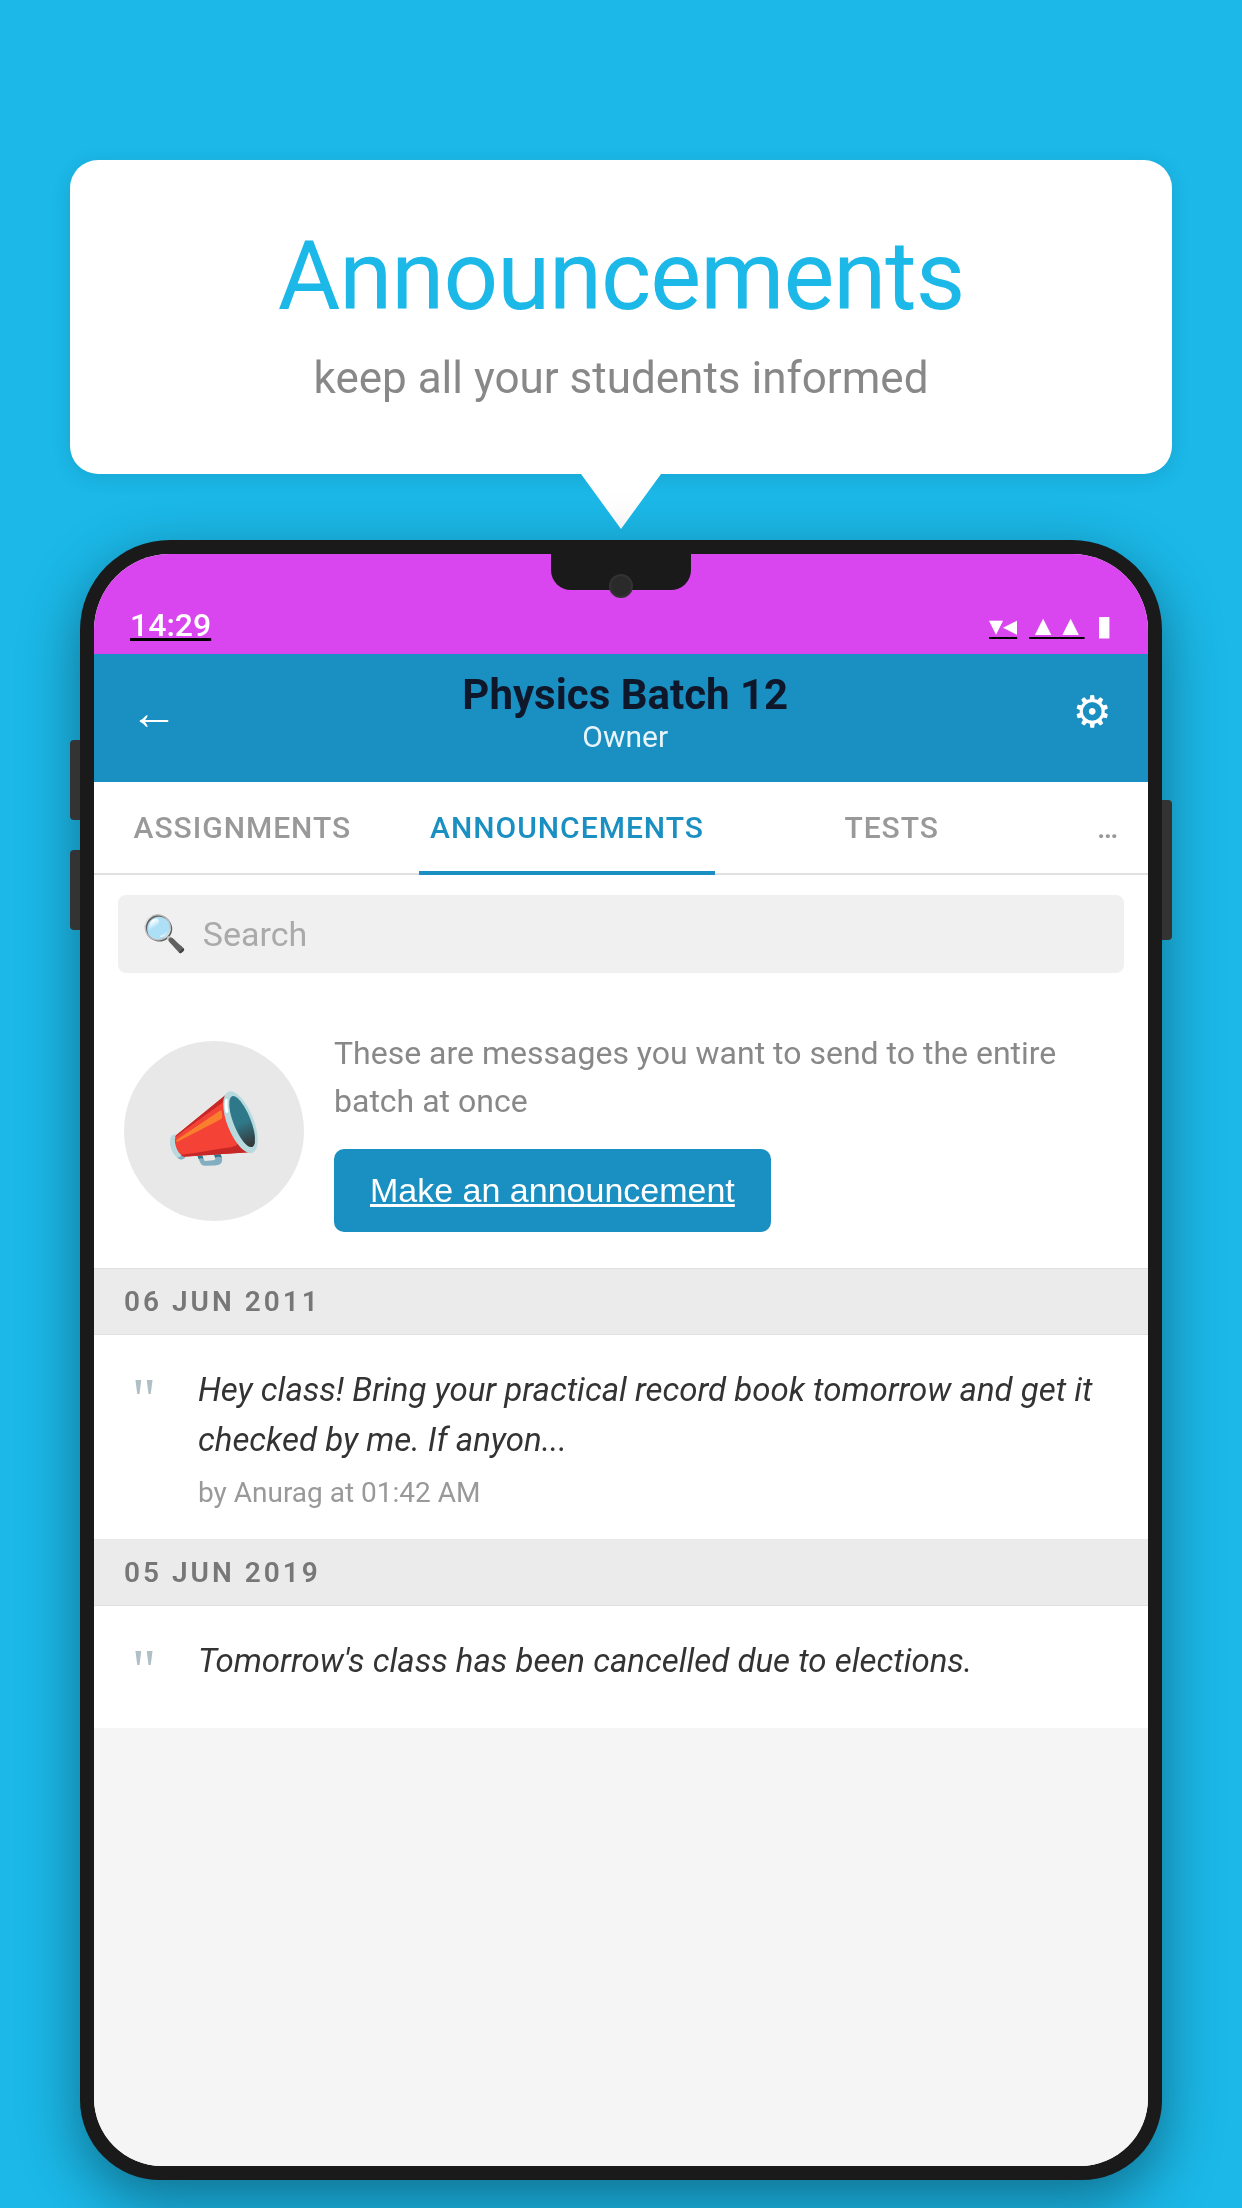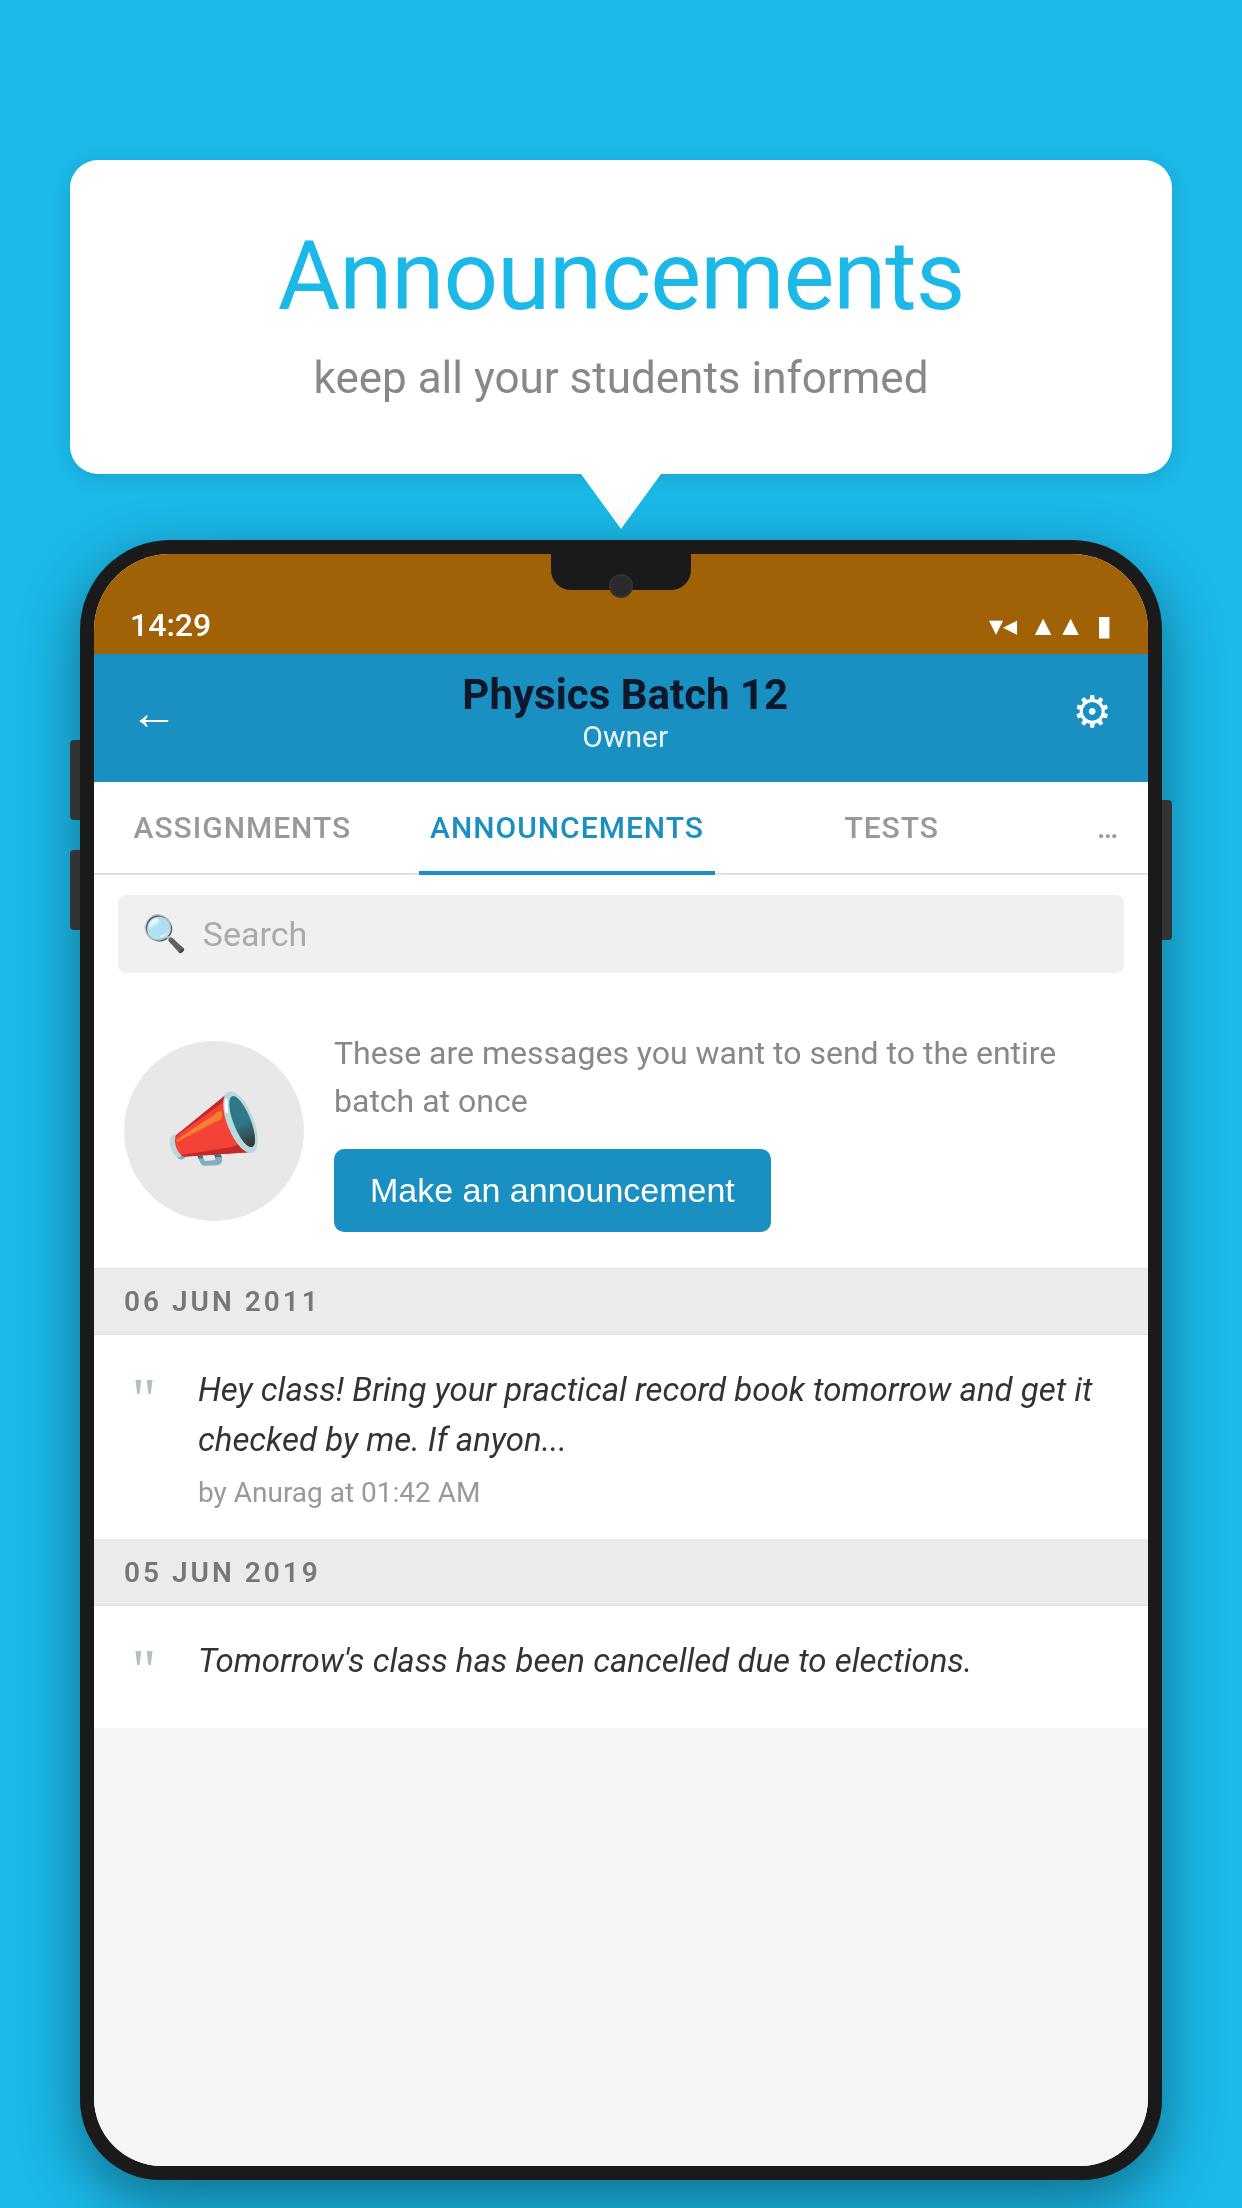--- a/index.html
+++ b/index.html
@@ -132,26 +132,27 @@
       background: #f5f5f5;
       border-radius: 76px 76px 68px 68px;
       overflow: hidden;
       height: 100%;
       display: flex;
       flex-direction: column;
     }
 
     
     .status-bar {
-      background: #a16207;
+      background: #d946ef;
       padding: 16px 36px 10px;
       display: flex;
       justify-content: space-between;
       align-items: center;
       padding-top: 52px;
+      text-decoration: underline;
     }
 
     .status-time {
       color: white;
       font-size: 32px;
       font-weight: 500;
     }
 
     .status-icons {
       display: flex;
@@ -306,20 +307,21 @@
 
     .announce-btn {
       background: #1a8fc1;
       color: white;
       border: none;
       border-radius: 10px;
       padding: 22px 36px;
       font-size: 34px;
       cursor: pointer;
       display: inline-block;
+      text-decoration: underline;
     }
 
     
     .date-separator {
       background: #ebebeb;
       padding: 16px 30px;
       font-size: 28px;
       font-weight: 600;
       color: #777;
       letter-spacing: 3px;

